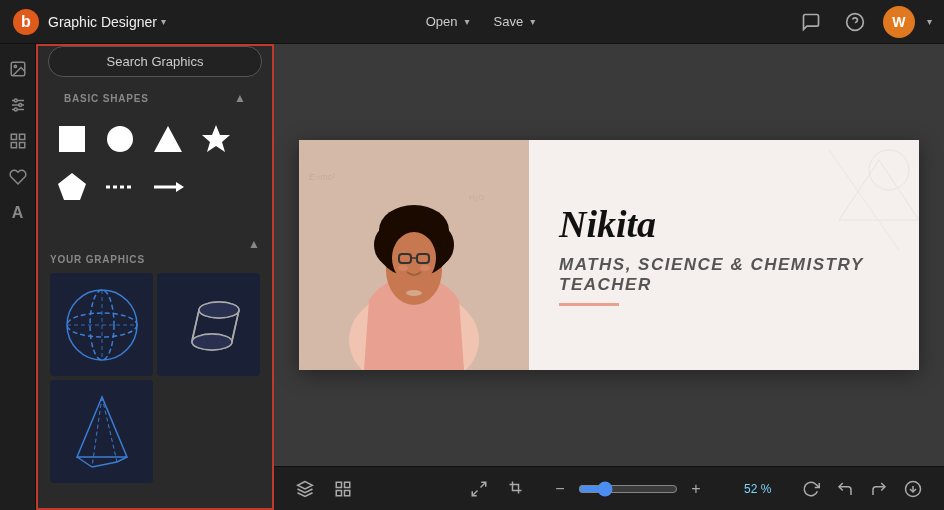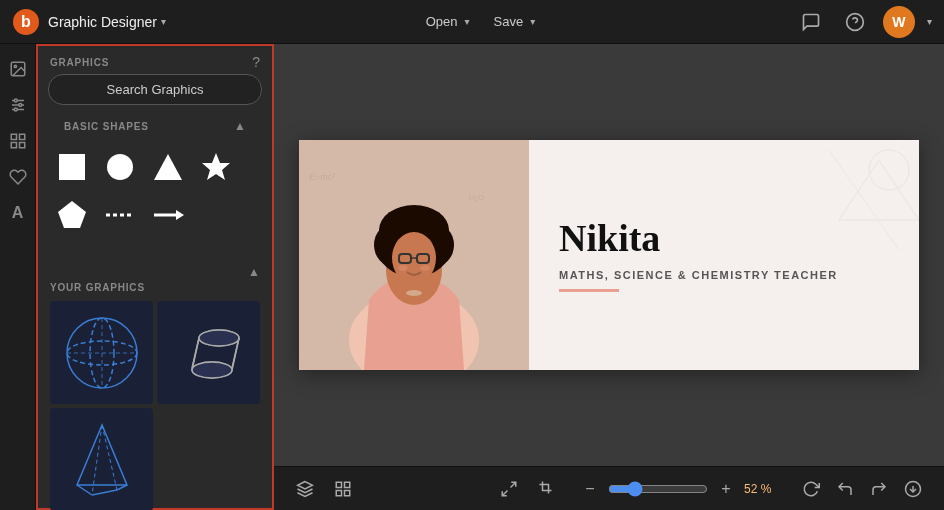--- a/index.html
+++ b/index.html
@@ -280,30 +280,31 @@
       height: 100%;
     }
     .canvas-text-area {
       flex: 1;
       background: #f5f0ee;
       display: flex;
       flex-direction: column;
       justify-content: center;
       padding: 20px 30px;
       position: relative;
+      font-style: italic;
     }
     .canvas-name {
       font-size: 38px;
       font-weight: 900;
       color: #111;
       line-height: 1.1;
       font-family: Georgia, serif;
     }
     .canvas-subtitle {
-      font-size: 11px;
+      font-size: 17px;
       font-weight: 700;
       color: #555;
       letter-spacing: 1.5px;
       text-transform: uppercase;
       margin-top: 10px;
     }
     .canvas-accent-line {
       width: 60px;
       height: 3px;
       background: #e8a090;
@@ -345,23 +346,24 @@
       height: 24px;
       display: flex;
       align-items: center;
       justify-content: center;
     }
     .zoom-slider {
       width: 100px;
       accent-color: #4b8ef0;
     }
     .zoom-pct {
-      color: #fdba74;
+      color: #7dd3fc;
       font-size: 12px;
       min-width: 36px;
+      margin-left: 30px;
     }
     .bottom-right-btns {
       display: flex;
       align-items: center;
       gap: 4px;
     }
   </style>
 </head>
 <body>
 
@@ -434,24 +436,20 @@
     </div>
     <div class="rail-icon" title="Favorites">
       <svg width="18" height="18" viewBox="0 0 24 24" fill="none" stroke="currentColor" stroke-width="2">
         <path d="M20.84 4.61a5.5 5.5 0 0 0-7.78 0L12 5.67l-1.06-1.06a5.5 5.5 0 0 0-7.78 7.78l1.06 1.06L12 21.23l7.78-7.78 1.06-1.06a5.5 5.5 0 0 0 0-7.78z"></path>
       </svg>
     </div>
     <div class="rail-icon" title="Text" style="font-size:16px;font-weight:bold;color:#888;">A</div>
   </div>
 
   <div class="sidebar">
-    <div class="sidebar-header">
-      <span class="sidebar-section-label">GRAPHICS</span>
-      <span class="help-icon">?</span>
-    </div>
     <div class="search-box">Search Graphics</div>
 
     <div class="shapes-header">
       <span class="shapes-label">BASIC SHAPES</span>
       <span class="shapes-toggle">▲</span>
     </div>
 
     <div class="basic-shapes-grid">
 
       <div class="shape-item">

